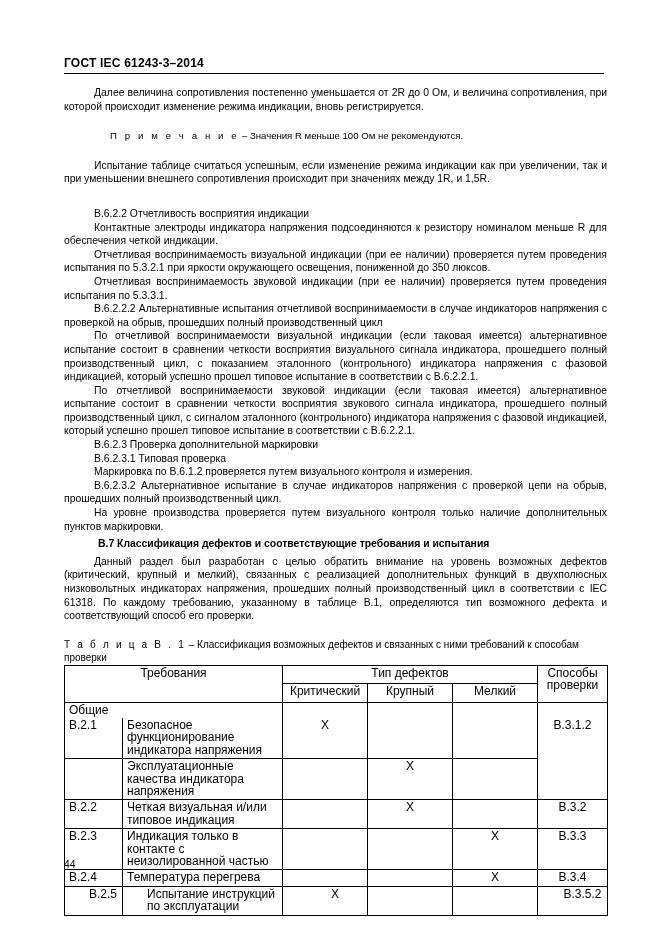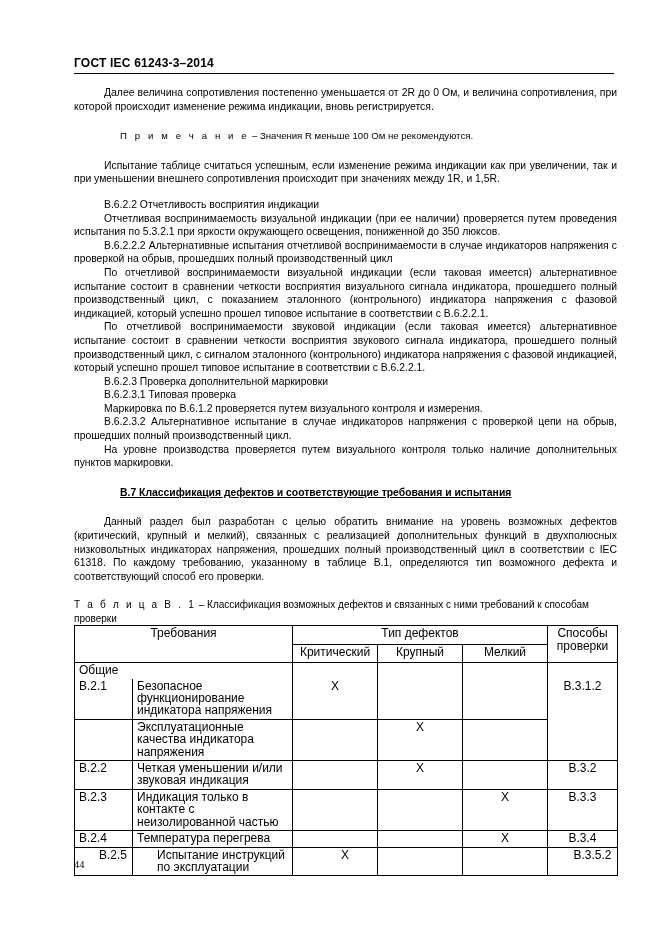--- a/index.html
+++ b/index.html
@@ -10,21 +10,21 @@
   body {
     width: 661px;
     height: 936px;
     font-family: "Liberation Sans", sans-serif;
     color: #000000;
     position: relative;
     overflow: hidden;
   }
   .page {
     position: absolute;
-    left: 14px; top: 0;
+    left: 4px; top: 0;
     width: 544px;
     height: 936px;
     box-sizing: border-box;
     padding: 56px 58px 0 60px;
   }
   .header {
     font-size: 12px;
     font-weight: bold;
     letter-spacing: 0.2px;
     padding-bottom: 3px;
@@ -50,30 +50,29 @@
     text-indent: 30px;
     text-align: left;
   }
   .sp-word {
     letter-spacing: 2.6px;
   }
   p.gap {
     margin-top: 13.5px;
   }
   p.gap-sm {
-    margin-top: 12px;
+    margin-top: 21px;
   }
   h3.sec {
-    margin: 16px;
+    margin: 4px;
     font-size: 10.4px;
     line-height: 13.6px;
     font-weight: bold;
     text-indent: 30px;
     text-align: left;
-    text-decoration: underline;
   }
   .tabcap {
     margin-top: 15px;
     font-size: 10px;
     line-height: 13.4px;
     width: 543px;
   }
   .tabcap .tw {
     letter-spacing: 2.2px;
   }
@@ -95,21 +94,20 @@
   table.defects .outer-t { border-top-width: 1.8px; }
   table.defects .outer-b { border-bottom-width: 1.8px; padding-left: 24px; }
   .ctr { text-align: center; }
   .hdr-req { height: 33px; }
   .cell-x { text-align: center; }
   .pagenum {
     position: absolute;
     left: 60px;
     top: 859px;
     font-size: 10.4px;
-    font-family: Liberation Serif, serif;
   }
   .sec-row td {
     border-bottom: none !important;
     padding-bottom: 0;
   }
   .sec-row-follow td {
     border-top: none !important;
   }
 </style>
 </head>
@@ -123,21 +121,23 @@
 
   <div class="body-col">
 
     <p class="j">Далее величина сопротивления постепенно уменьшается от 2R до 0 Ом, и величина сопротивления, при которой происходит изменение режима индикации, вновь регистрируется.</p>
 
     <p class="note"><span class="sp-word">П р и м е ч а н и е</span><span> – Значения R меньше 100 Ом не рекомендуются.</span></p>
 
     <p class="j gap">Испытание таблице считаться успешным, если изменение режима индикации как при увеличении, так и при уменьшении внешнего сопротивления происходит при значениях между 1R, и 1,5R.</p>
 
     <p class="j gap-sm">В.6.2.2      Отчетливость восприятия индикации</p>
+    <p class="j">Контактные электроды индикатора напряжения подсоединяются к резистору номиналом меньше R для обеспечения четкой индикации.</p>
     <p class="j">Отчетливая воспринимаемость визуальной индикации (при ее наличии) проверяется путем проведения испытания по 5.3.2.1 при яркости окружающего освещения, пониженной до 350 люксов.</p>
+    <p class="j">Отчетливая воспринимаемость звуковой индикации (при ее наличии) проверяется путем проведения испытания по 5.3.3.1.</p>
     <p class="j">В.6.2.2.2   Альтернативные испытания отчетливой воспринимаемости в случае индикаторов напряжения с проверкой на обрыв, прошедших полный производственный цикл</p>
     <p class="j">По отчетливой воспринимаемости визуальной индикации (если таковая имеется) альтернативное испытание состоит в сравнении четкости восприятия визуального сигнала индикатора, прошедшего полный производственный цикл, с показанием эталонного (контрольного) индикатора напряжения с фазовой индикацией, который успешно прошел типовое испытание в соответствии с В.6.2.2.1.</p>
     <p class="j">По отчетливой воспринимаемости звуковой индикации (если таковая имеется) альтернативное испытание состоит в сравнении четкости восприятия звукового сигнала индикатора, прошедшего полный производственный цикл, с сигналом эталонного (контрольного) индикатора напряжения с фазовой индикацией, который успешно прошел типовое испытание в соответствии с В.6.2.2.1.</p>
     <p class="j">В.6.2.3 Проверка дополнительной маркировки</p>
     <p class="j">В.6.2.3.1 Типовая проверка</p>
     <p class="j">Маркировка по В.6.1.2 проверяется путем визуального контроля и измерения.</p>
     <p class="j">В.6.2.3.2 Альтернативное испытание в случае индикаторов напряжения с проверкой цепи на обрыв, прошедших полный производственный цикл.</p>
     <p class="j">На уровне производства проверяется путем визуального контроля только наличие дополнительных пунктов маркировки.</p>
 
     <h3 class="sec">В.7 Классификация дефектов и соответствующие требования и испытания</h3>
@@ -185,21 +185,21 @@
         </tr>
         <tr>
           <td class="outer-l"></td>
           <td>Эксплуатационные качества индикатора напряжения</td>
           <td class="cell-x"></td>
           <td class="cell-x">X</td>
           <td class="cell-x"></td>
         </tr>
         <tr>
           <td class="outer-l">B.2.2</td>
-          <td>Четкая уменьшении и/или звуковая индикация</td>
+          <td>Четкая визуальная и/или типовое индикация</td>
           <td class="cell-x"></td>
           <td class="cell-x">X</td>
           <td class="cell-x"></td>
           <td class="ctr outer-r">B.3.2</td>
         </tr>
         <tr>
           <td class="outer-l">B.2.3</td>
           <td>Индикация только в контакте с неизолированной частью</td>
           <td class="cell-x"></td>
           <td class="cell-x"></td>

